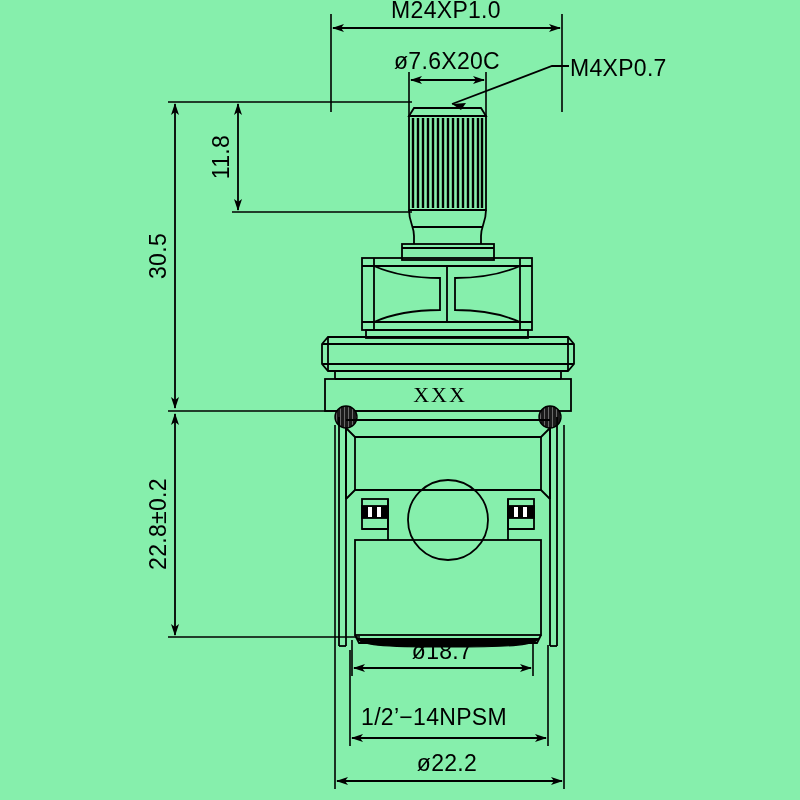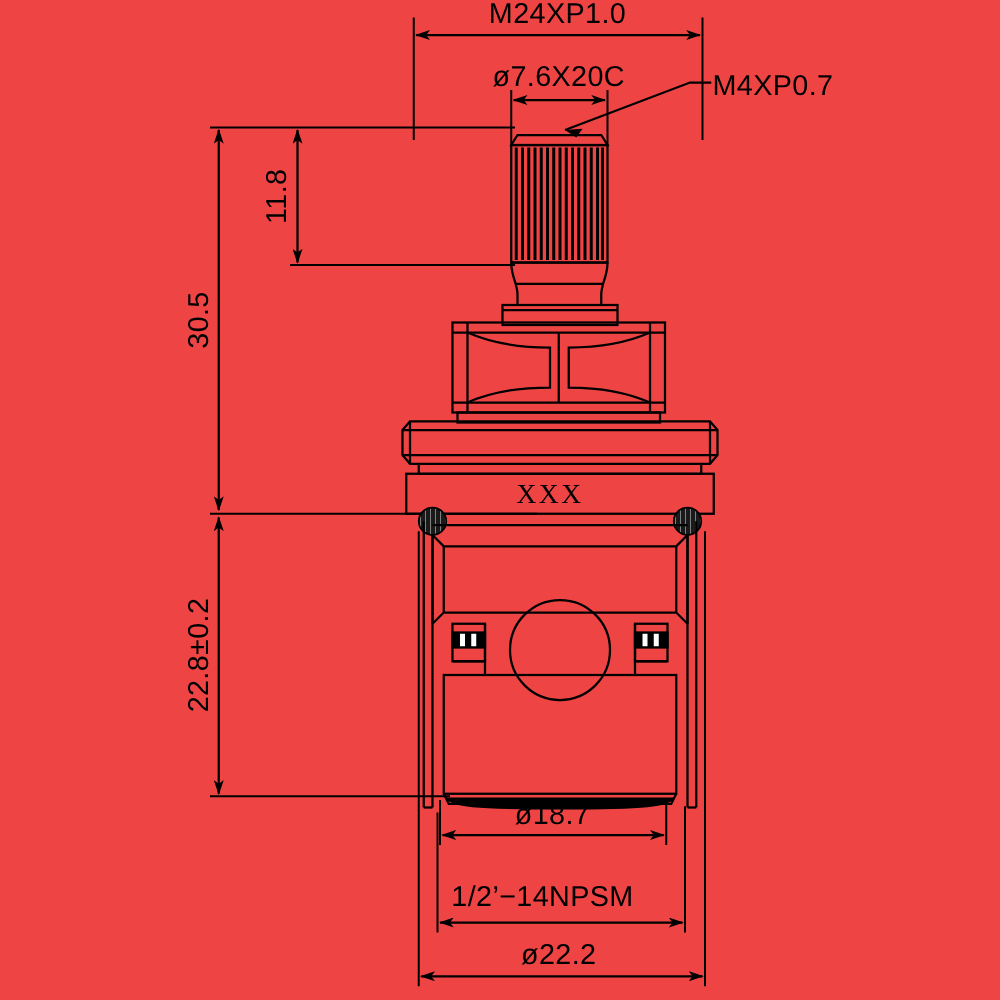--- a/index.html
+++ b/index.html
@@ -1,18 +1,18 @@
 <!DOCTYPE html>
 <html><head>
 <meta charset="utf-8">
 <style>
   html,body{margin:0;padding:0;background:#ffffff;}
   body{width:800px;height:800px;overflow:hidden;
        font-family:"Liberation Sans", sans-serif;}
-  #stage{position:relative;width:800px;height:800px;background:#ef4444;}
+  #stage{position:relative;width:800px;height:800px;background:#86efac;}
   #stage svg{display:block;}
   text{font-family:"Liberation Sans", sans-serif;fill:#000;}
   text.dim{font-size:23px;letter-spacing:0.3px;}
   text.serif{font-family:"Liberation Serif", serif;font-size:22px;letter-spacing:2px;}
 </style>
 </head>
 <body>
 
 <div id="stage">
 <svg width="800" height="800" viewBox="0 0 800 800">

